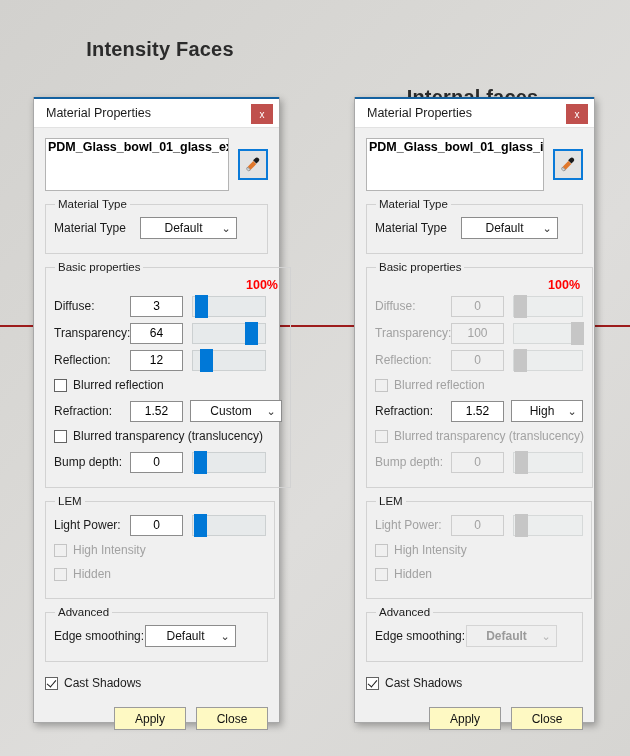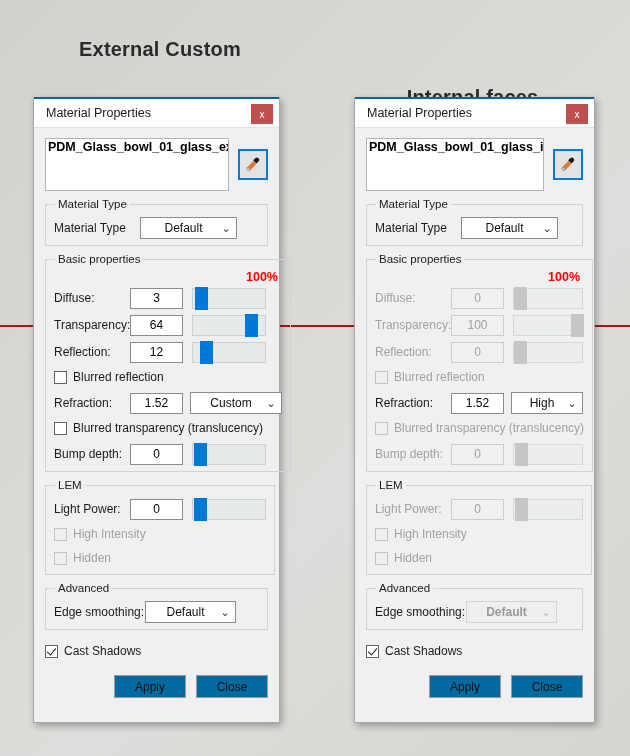--- a/index.html
+++ b/index.html
@@ -116,21 +116,21 @@
     box-sizing: border-box;
     display: flex;
     align-items: center;
     justify-content: center;
     cursor: pointer;
   }
 
   fieldset.group {
     border: 1px solid #d2d2d2;
     margin: 7px 0 0 0;
-    padding: 4px 8px 4px 8px;
+    padding: 4px 8px 12px 8px;
     box-sizing: border-box;
   }
   fieldset.group > legend {
     font-size: 11.5px;
     color: #1b1b1b;
     padding: 0 3px;
     margin-left: 1px;
   }
 
   .row {
@@ -253,38 +253,38 @@
   .btn-row {
     display: flex;
     justify-content: flex-end;
     gap: 10px;
     padding: 0 11px;
     margin-top: 12px;
   }
   .btn {
     width: 72px;
     height: 23px;
-    background: #0369a1;
+    background: #fef9c3;
     border: 1px solid #9b9b9b;
     box-sizing: border-box;
     font-size: 12px;
     color: #111;
     display: flex;
     align-items: center;
     justify-content: center;
     cursor: pointer;
   }
   .cast-row { padding: 0 11px; margin-top: 9px; }
 </style>
 </head>
 <body>
 
 <div class="bg-red-line"></div>
 
-<div class="heading" id="heading-left">External Custom</div>
+<div class="heading" id="heading-left">Intensity Faces</div>
 <div class="heading" id="heading-right">Internal faces</div>
 
 <div class="dialog" id="dialog-left">
     <div class="titlebar">
       <span class="title-text">Material Properties</span>
       <div class="close-btn">x</div>
     </div>
     <div class="body-area">
       <div class="name-row">
         <div class="name-box">

